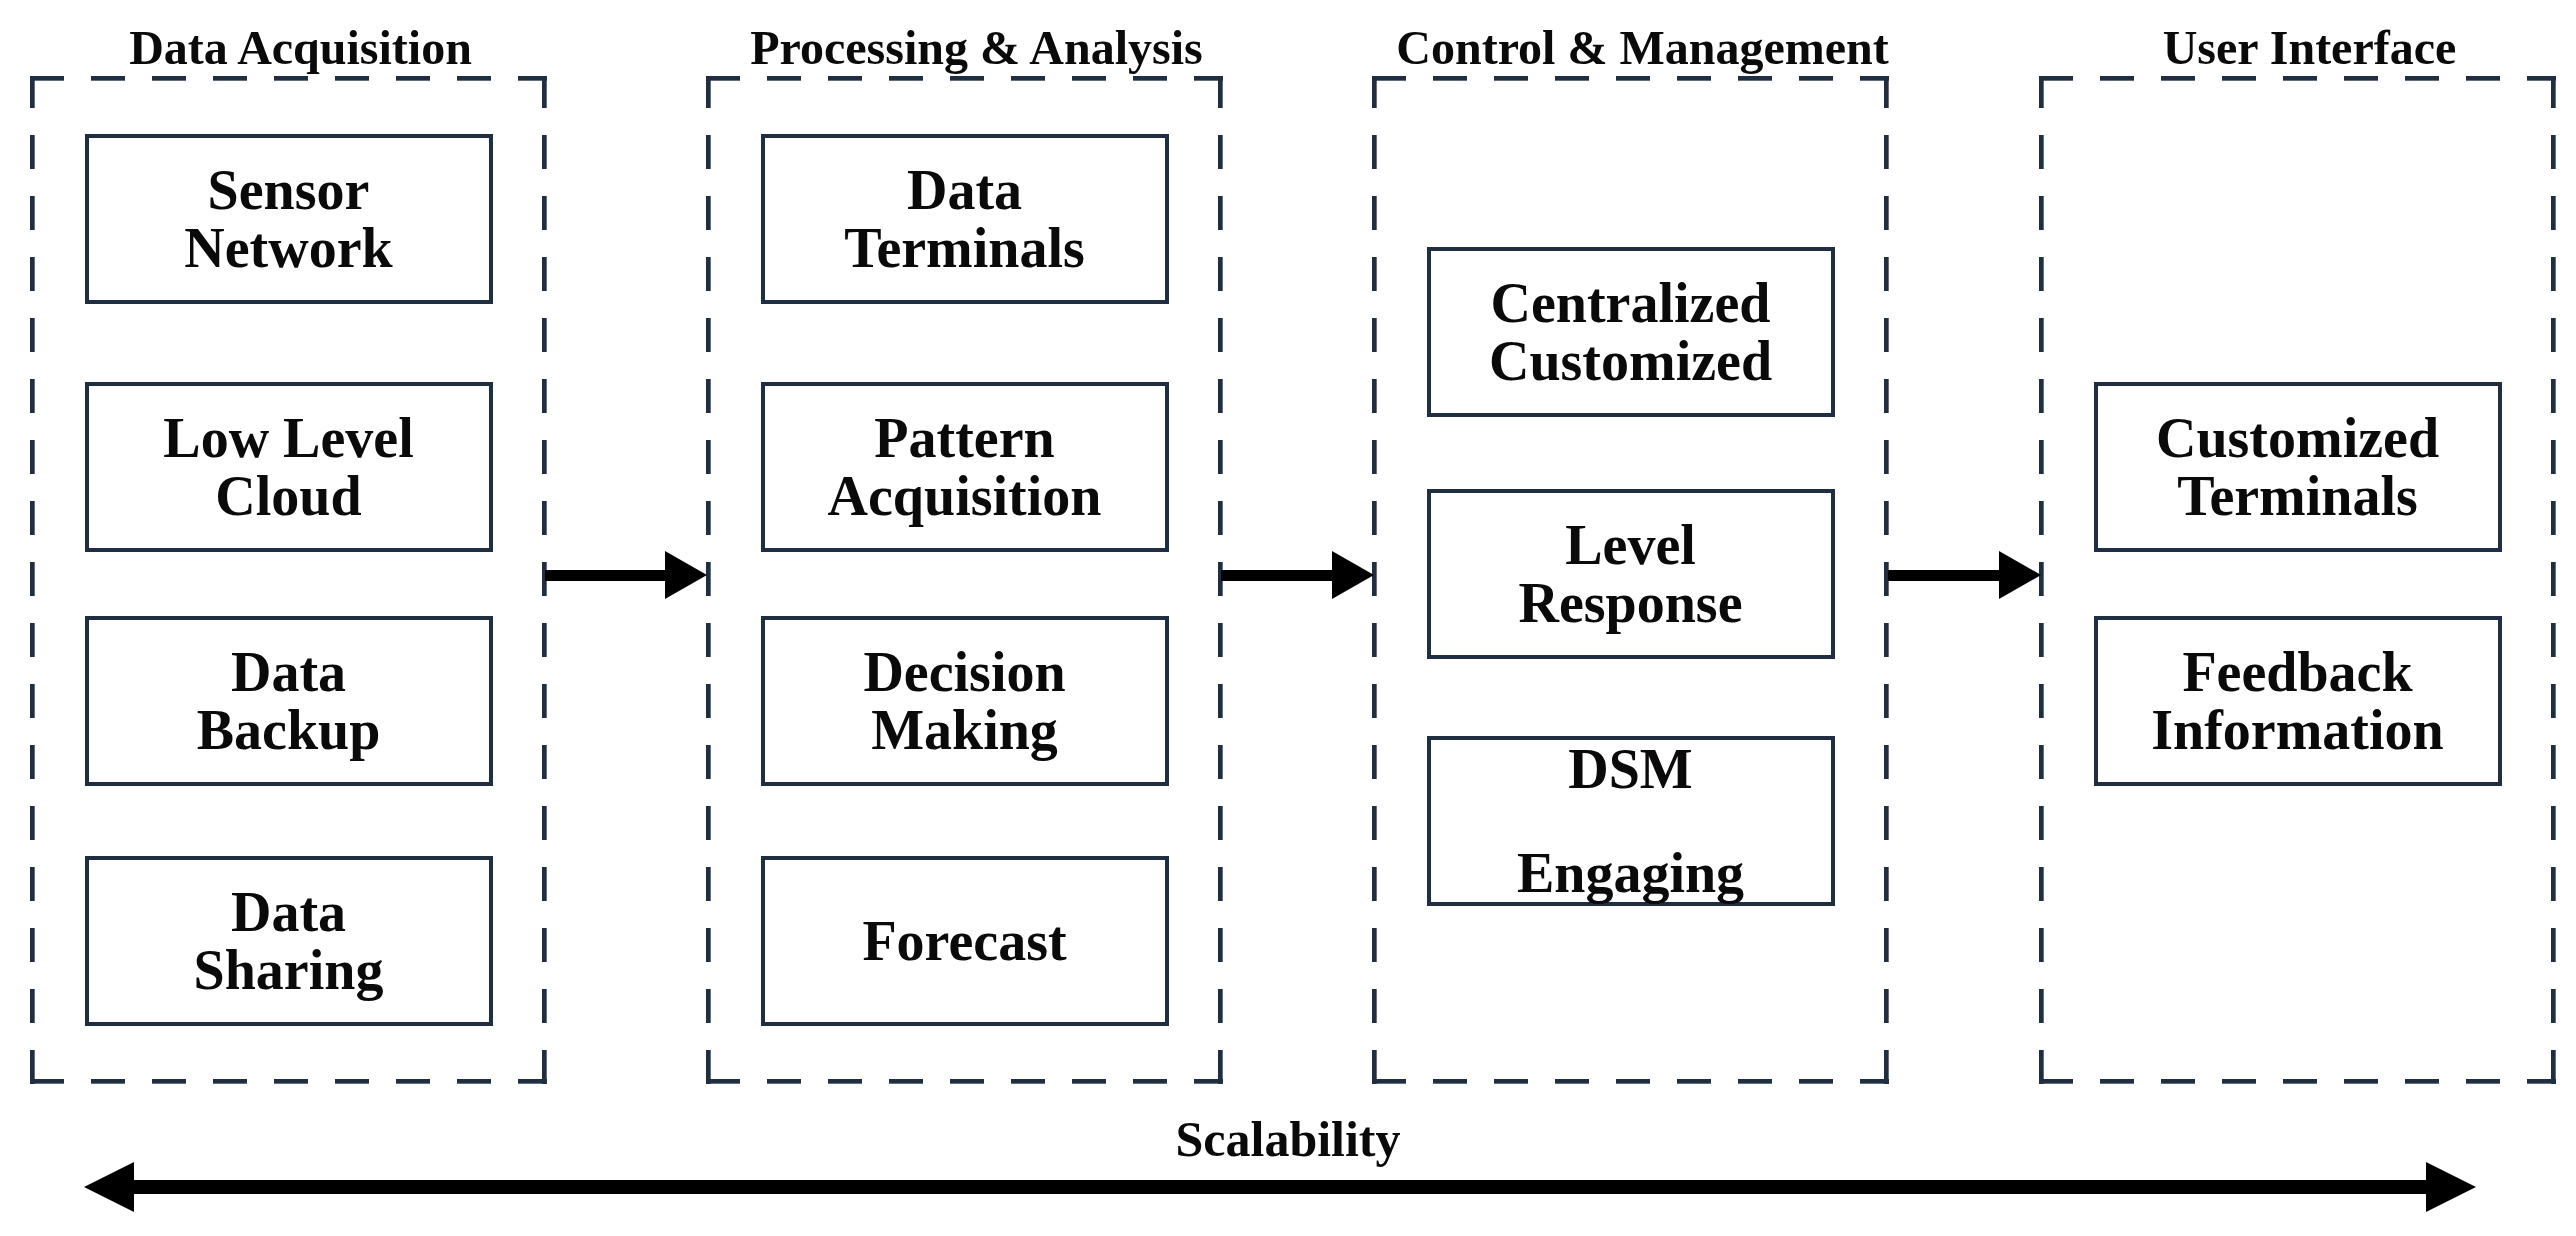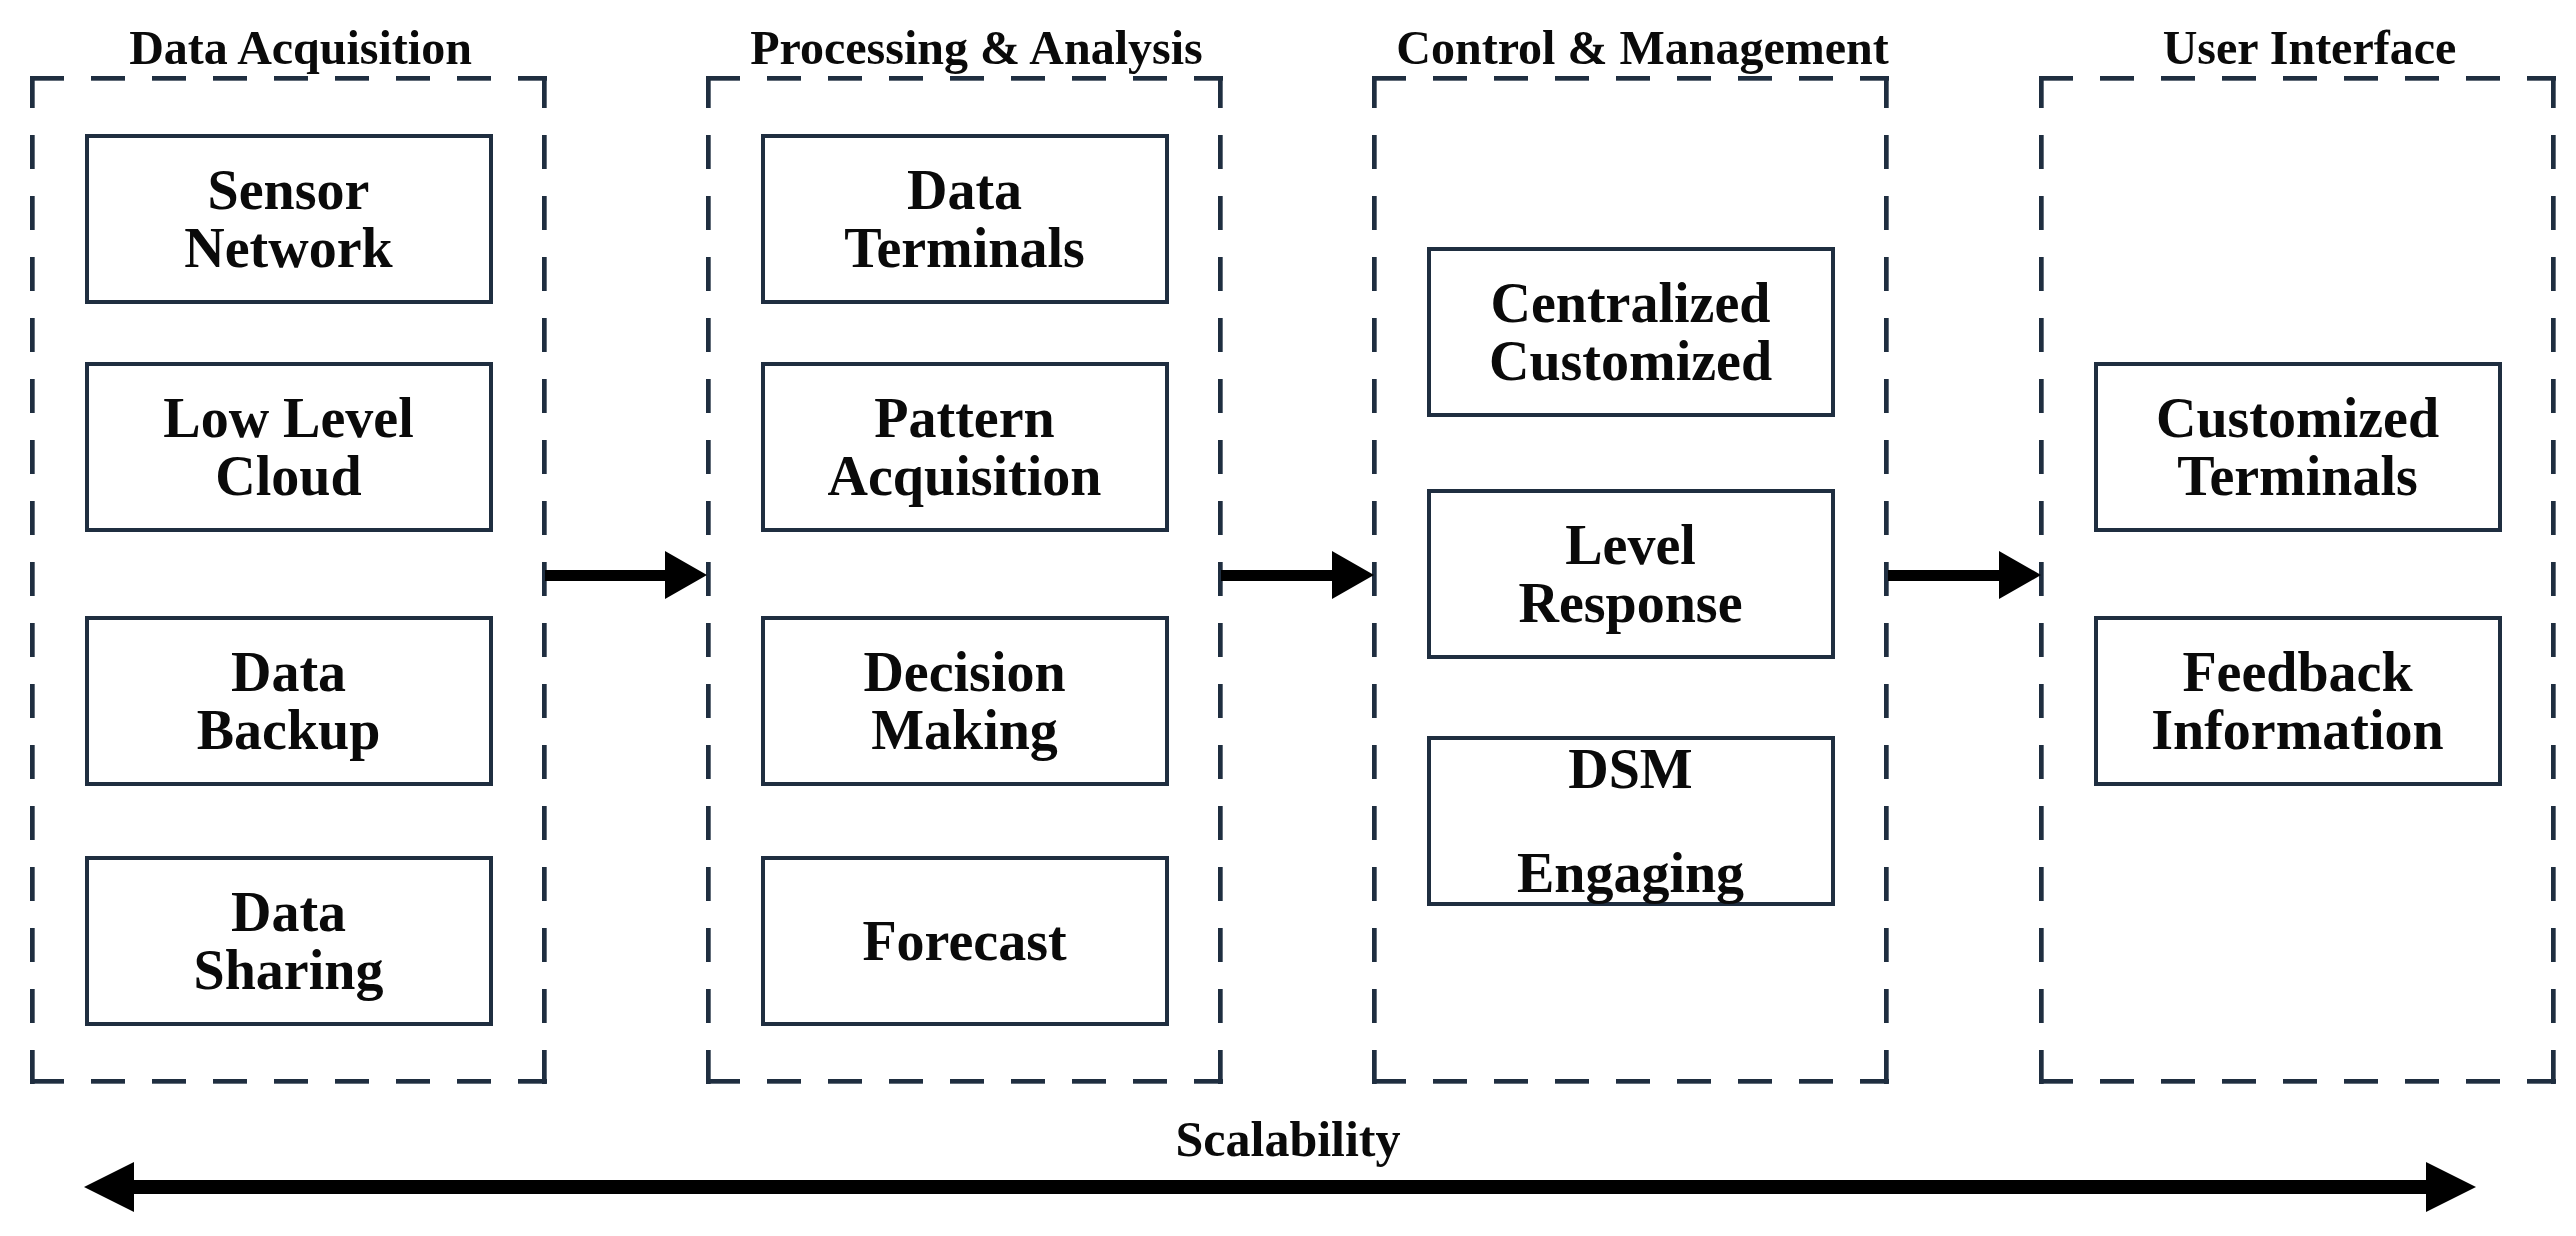--- a/index.html
+++ b/index.html
@@ -70,21 +70,21 @@
     flex-direction: column;
     align-items: center;
     justify-content: center;
     text-align: center;
     font-size: 56px;
     line-height: 58px;
     font-weight: 700;
   }
   
   .r1 { top: 58px;  }
-  .r2 { top: 286px; text-align: center; }
+  .r2 { top: 306px; text-align: center; }
   .r3 { top: 540px; }
   .r4 { top: 780px; }
   
   .c3r1 { top: 171px; }
   .c3r2 { top: 413px; }
   .c3r3 { top: 660px; justify-content: space-between; }
 
   .box .line { display: block; min-height: 0; }
   .box .line:empty { display: none; }
 

